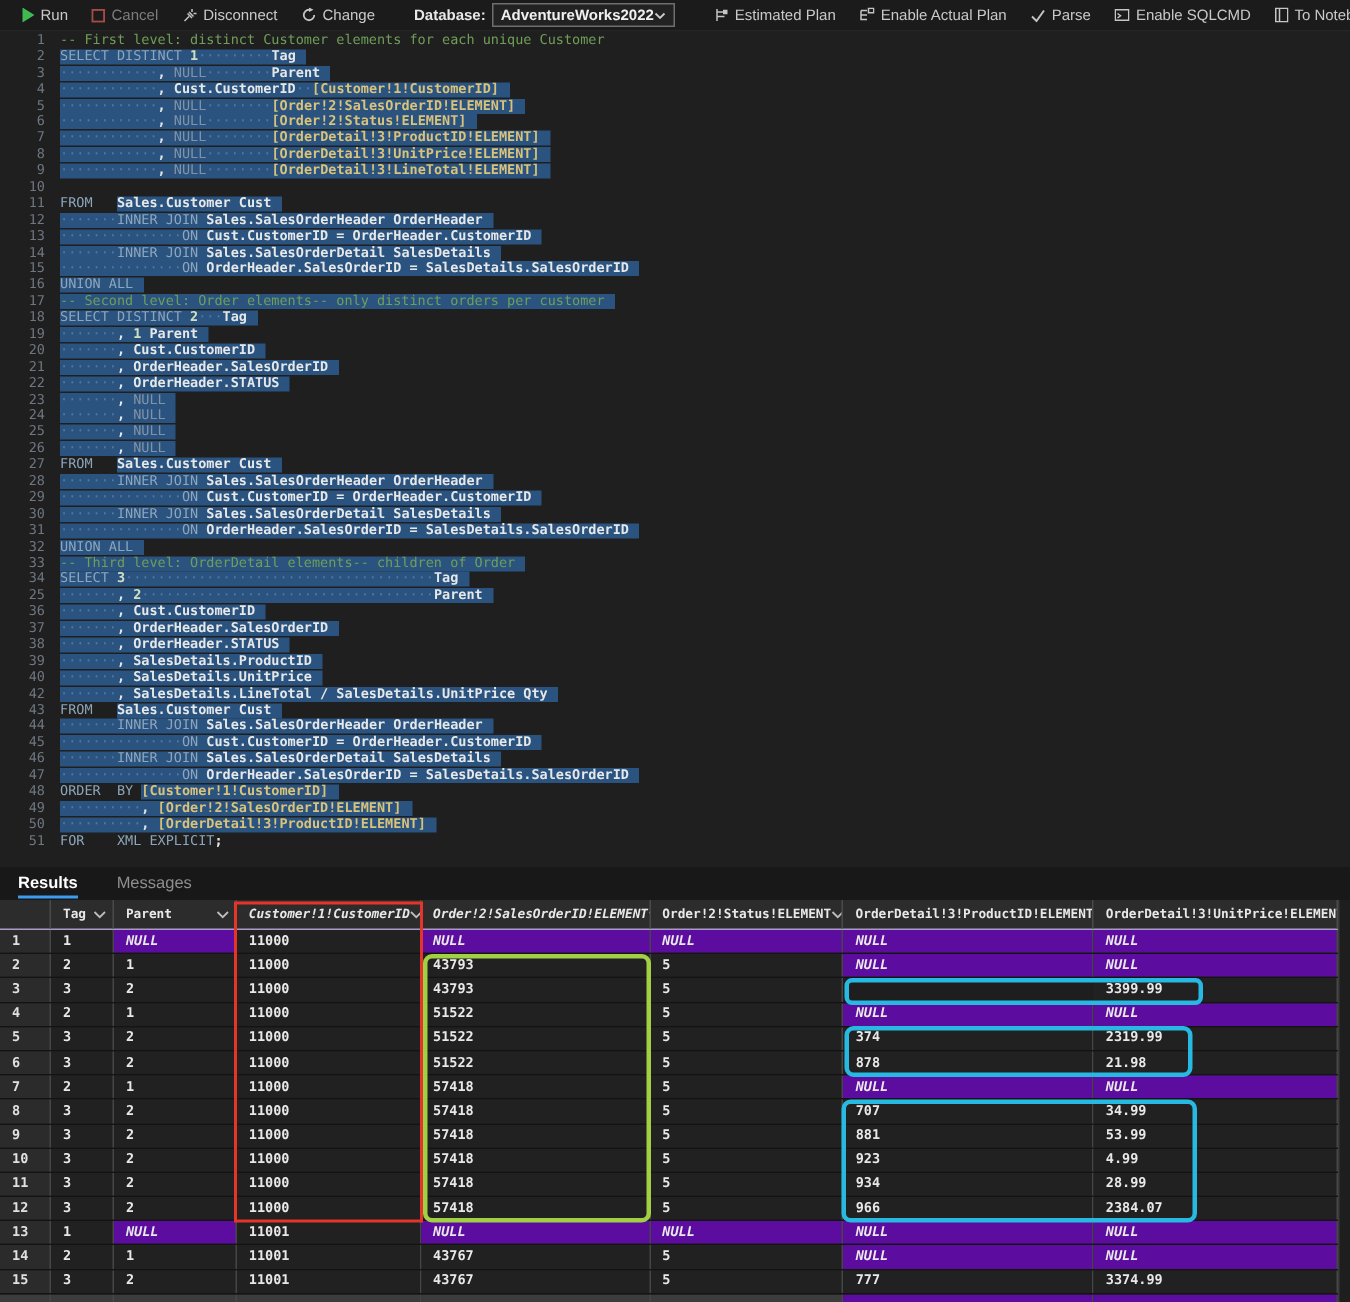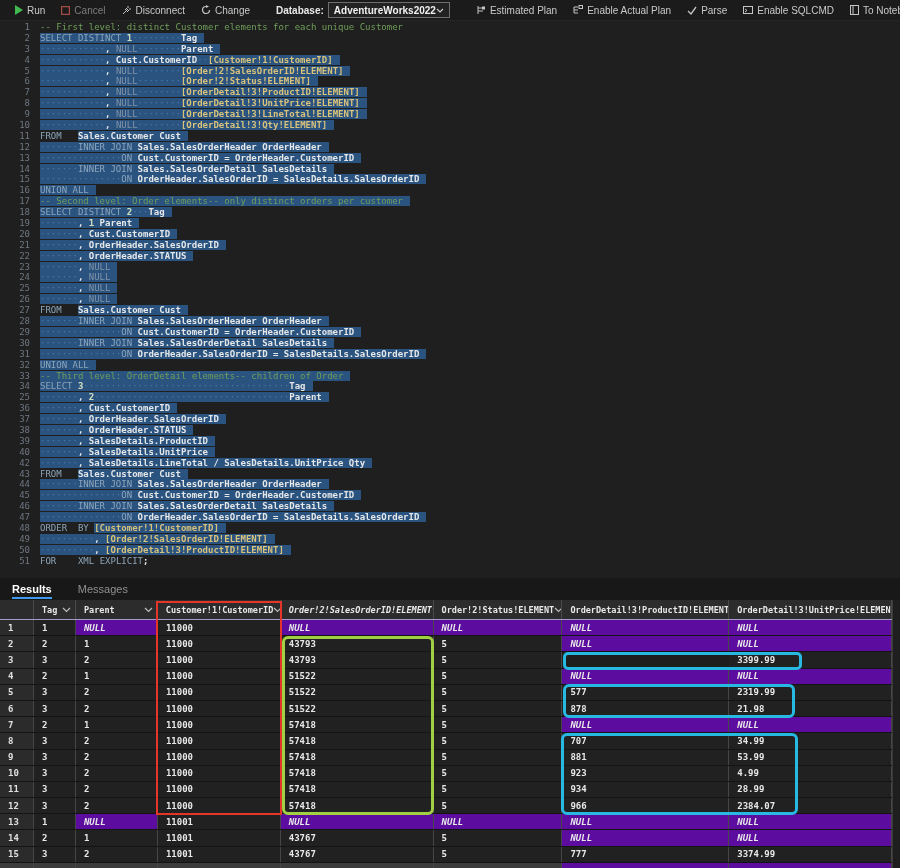--- a/index.html
+++ b/index.html
@@ -151,21 +151,21 @@
   <div id="editor">
       <div class="line"><span class="ln">1</span><span class="code"><span class="cmt">-- First level: distinct Customer elements for each unique Customer</span></span></div>
       <div class="line"><span class="ln">2</span><span class="code"><span class="sel"><span class="kw">SELECT</span><span class="pln"> </span><span class="kw">DISTINCT</span><span class="pln"> </span><span class="num">1</span><span class="ws">·········</span><span class="pln">Tag</span></span></span></div>
       <div class="line"><span class="ln">3</span><span class="code"><span class="sel"><span class="ws">············</span><span class="pln">, </span><span class="nul">NULL</span><span class="ws">········</span><span class="pln">Parent</span></span></span></div>
       <div class="line"><span class="ln">4</span><span class="code"><span class="sel"><span class="ws">············</span><span class="pln">, Cust.CustomerID</span><span class="ws">··</span><span class="als">[Customer!1!CustomerID]</span></span></span></div>
       <div class="line"><span class="ln">5</span><span class="code"><span class="sel"><span class="ws">············</span><span class="pln">, </span><span class="nul">NULL</span><span class="ws">········</span><span class="als">[Order!2!SalesOrderID!ELEMENT]</span></span></span></div>
       <div class="line"><span class="ln">6</span><span class="code"><span class="sel"><span class="ws">············</span><span class="pln">, </span><span class="nul">NULL</span><span class="ws">········</span><span class="als">[Order!2!Status!ELEMENT]</span></span></span></div>
       <div class="line"><span class="ln">7</span><span class="code"><span class="sel"><span class="ws">············</span><span class="pln">, </span><span class="nul">NULL</span><span class="ws">········</span><span class="als">[OrderDetail!3!ProductID!ELEMENT]</span></span></span></div>
       <div class="line"><span class="ln">8</span><span class="code"><span class="sel"><span class="ws">············</span><span class="pln">, </span><span class="nul">NULL</span><span class="ws">········</span><span class="als">[OrderDetail!3!UnitPrice!ELEMENT]</span></span></span></div>
       <div class="line"><span class="ln">9</span><span class="code"><span class="sel"><span class="ws">············</span><span class="pln">, </span><span class="nul">NULL</span><span class="ws">········</span><span class="als">[OrderDetail!3!LineTotal!ELEMENT]</span></span></span></div>
-      <div class="line"><span class="ln">10</span><span class="code"><span class="sel"><span class="ws">············</span><span class="pln">, </span><span class="nul">NULL</span><span class="ws">········</span><span class="als">[OrderDetail!3!Qty!ELEMENT]</span></span></span></div>
+      <div class="line"><span class="ln">10</span></div>
       <div class="line"><span class="ln">11</span><span class="code"><span class="kw">FROM</span><span class="pln">   </span><span class="sel"><span class="pln">Sales.Customer Cust</span></span></span></div>
       <div class="line"><span class="ln">12</span><span class="code"><span class="sel"><span class="ws">·······</span><span class="kw">INNER</span><span class="pln"> </span><span class="kw">JOIN</span><span class="pln"> Sales.SalesOrderHeader OrderHeader</span></span></span></div>
       <div class="line"><span class="ln">13</span><span class="code"><span class="sel"><span class="ws">···············</span><span class="kw">ON</span><span class="pln"> Cust.CustomerID = OrderHeader.CustomerID</span></span></span></div>
       <div class="line"><span class="ln">14</span><span class="code"><span class="sel"><span class="ws">·······</span><span class="kw">INNER</span><span class="pln"> </span><span class="kw">JOIN</span><span class="pln"> Sales.SalesOrderDetail SalesDetails</span></span></span></div>
       <div class="line"><span class="ln">15</span><span class="code"><span class="sel"><span class="ws">···············</span><span class="kw">ON</span><span class="pln"> OrderHeader.SalesOrderID = SalesDetails.SalesOrderID</span></span></span></div>
       <div class="line"><span class="ln">16</span><span class="code"><span class="sel"><span class="kw">UNION</span><span class="pln"> </span><span class="kw">ALL</span></span></span></div>
       <div class="line"><span class="ln">17</span><span class="code"><span class="sel"><span class="cmt">-- Second level: Order elements-- only distinct orders per customer</span></span></span></div>
       <div class="line"><span class="ln">18</span><span class="code"><span class="sel"><span class="kw">SELECT</span><span class="pln"> </span><span class="kw">DISTINCT</span><span class="pln"> </span><span class="num">2</span><span class="ws">···</span><span class="pln">Tag</span></span></span></div>
       <div class="line"><span class="ln">19</span><span class="code"><span class="sel"><span class="ws">·······</span><span class="pln">, </span><span class="num">1</span><span class="pln"> Parent</span></span></span></div>
       <div class="line"><span class="ln">20</span><span class="code"><span class="sel"><span class="ws">·······</span><span class="pln">, Cust.CustomerID</span></span></span></div>
@@ -219,21 +219,21 @@
             <svg width="9" height="6" viewBox="0 0 9 6">
               <polyline points="1,1 4.5,4.5 8,1" fill="none" stroke="#bdbdbd" stroke-width="1.2"></polyline>
             </svg>
           </div>
           <div class="hcell" style="width: 82px;">
             <span>Parent</span>
             <svg width="9" height="6" viewBox="0 0 9 6">
               <polyline points="1,1 4.5,4.5 8,1" fill="none" stroke="#bdbdbd" stroke-width="1.2"></polyline>
             </svg>
           </div>
-          <div class="hcell" style="width: 123px;">
+          <div class="hcell" style="width: 123px; font-style: italic;">
             <span>Customer!1!CustomerID</span>
             <svg width="9" height="6" viewBox="0 0 9 6">
               <polyline points="1,1 4.5,4.5 8,1" fill="none" stroke="#bdbdbd" stroke-width="1.2"></polyline>
             </svg>
           </div>
           <div class="hcell" style="width: 153px; font-style: italic;">
             <span>Order!2!SalesOrderID!ELEMENT</span>
             <svg width="9" height="6" viewBox="0 0 9 6">
               <polyline points="1,1 4.5,4.5 8,1" fill="none" stroke="#bdbdbd" stroke-width="1.2"></polyline>
             </svg>
@@ -294,21 +294,21 @@
           <div class="cell nullc" style="width: 167px;">NULL</div>
           <div class="cell nullc" style="width: 163px;">NULL</div>
         </div>
         <div class="g-row">
           <div class="cell rn" style="width: 34px;">5</div>
           <div class="cell" style="width: 42px;">3</div>
           <div class="cell" style="width: 82px;">2</div>
           <div class="cell" style="width: 123px;">11000</div>
           <div class="cell" style="width: 153px;">51522</div>
           <div class="cell" style="width: 129px;">5</div>
-          <div class="cell" style="width: 167px;">577</div>
+          <div class="cell" style="width: 167px;">374</div>
           <div class="cell" style="width: 163px;">2319.99</div>
         </div>
         <div class="g-row">
           <div class="cell rn" style="width: 34px;">6</div>
           <div class="cell" style="width: 42px;">3</div>
           <div class="cell" style="width: 82px;">2</div>
           <div class="cell" style="width: 123px;">11000</div>
           <div class="cell" style="width: 153px;">51522</div>
           <div class="cell" style="width: 129px;">5</div>
           <div class="cell" style="width: 167px;">878</div>

